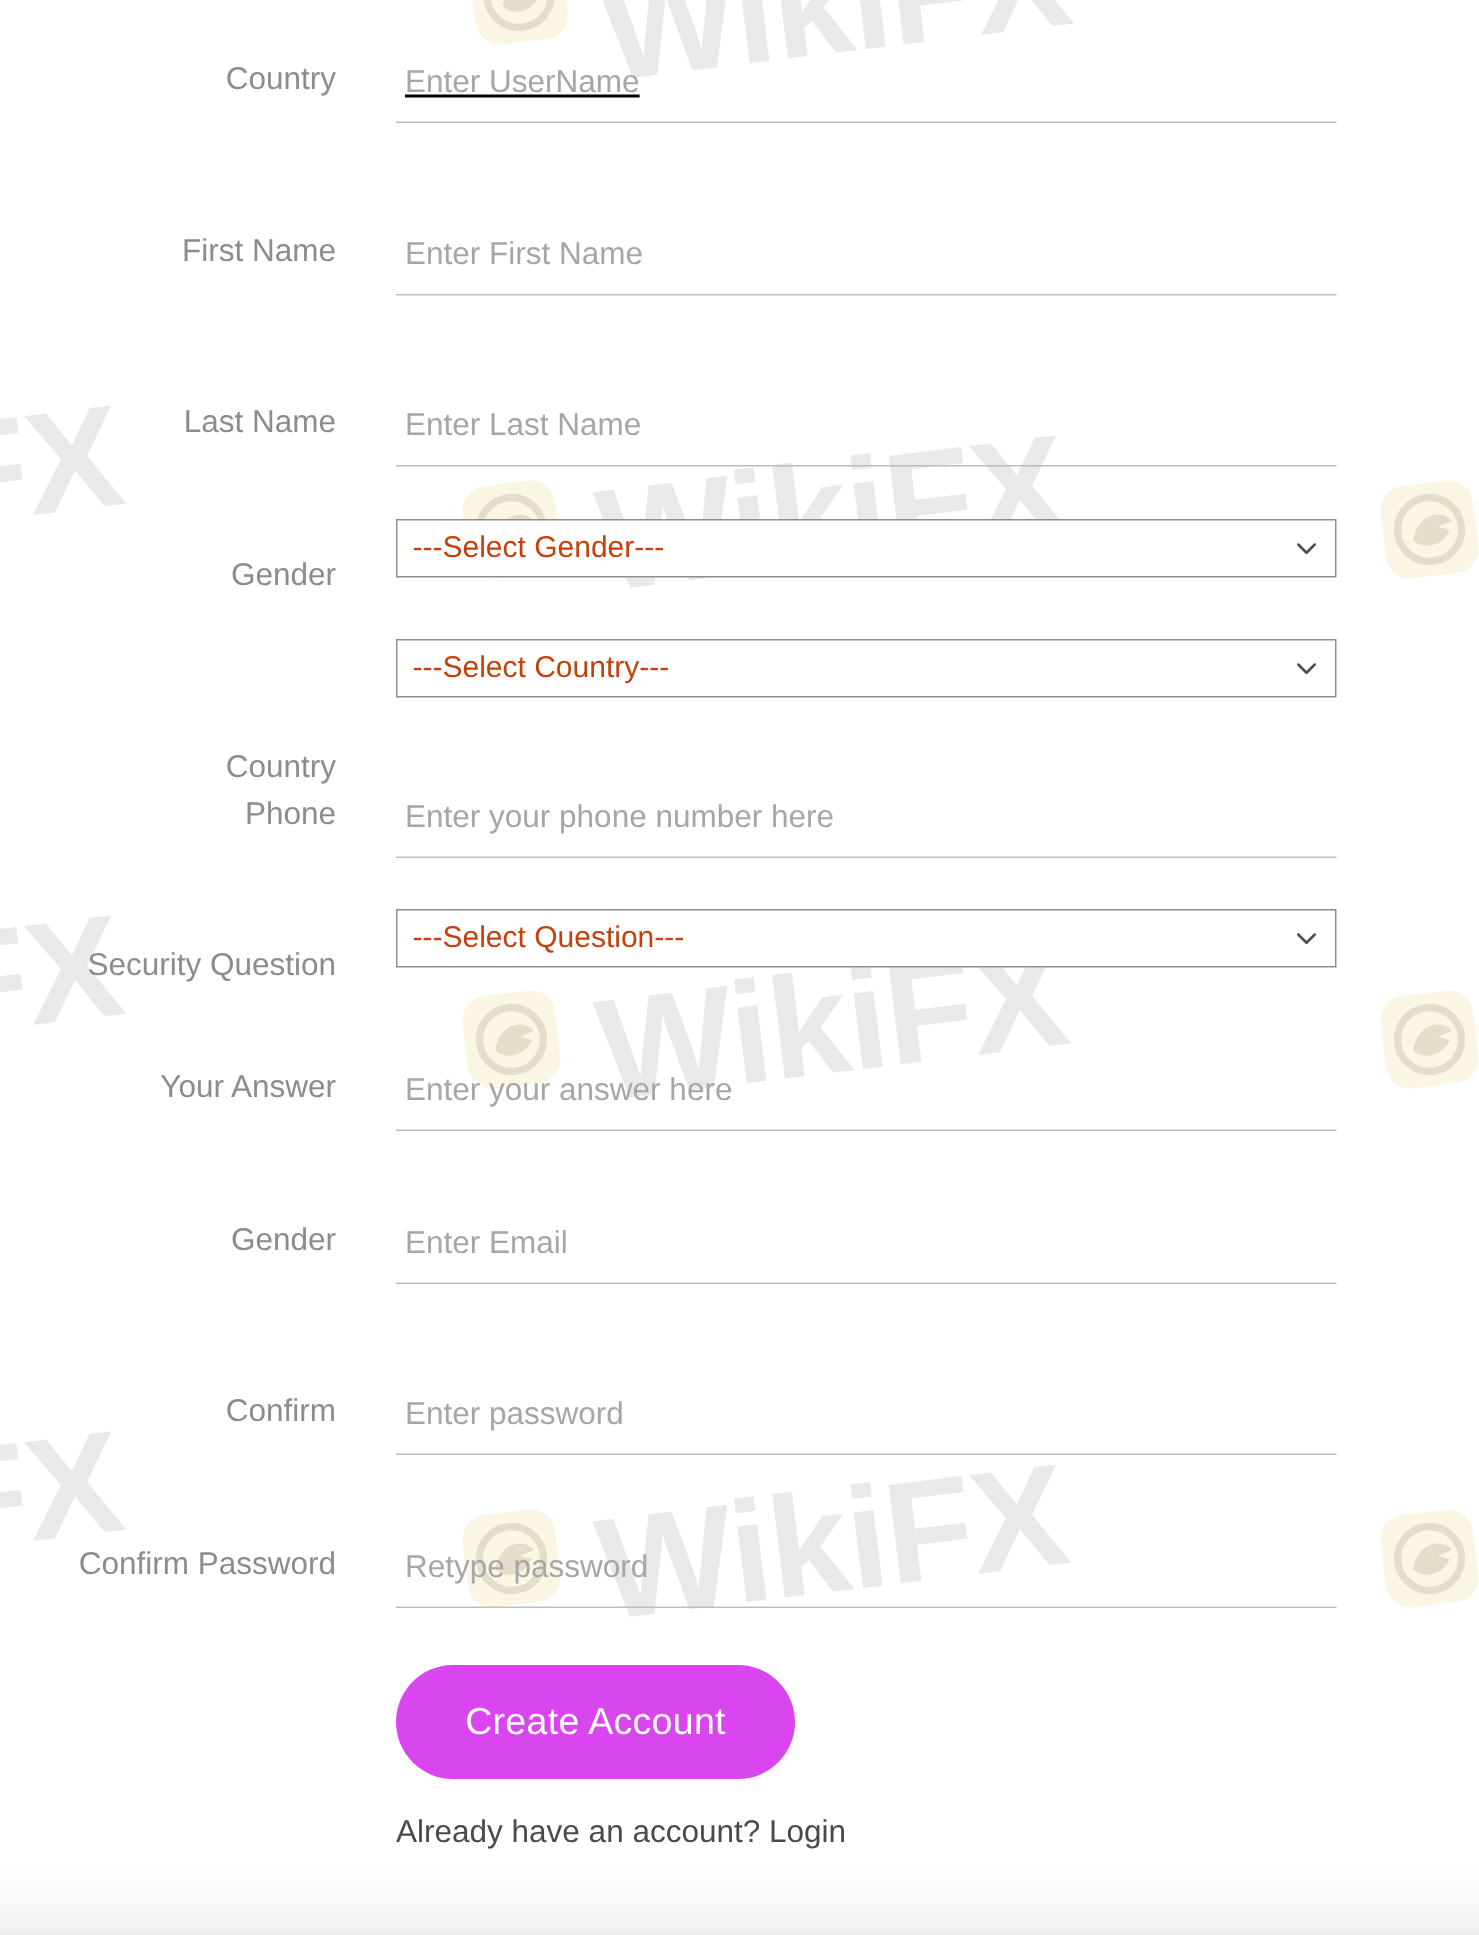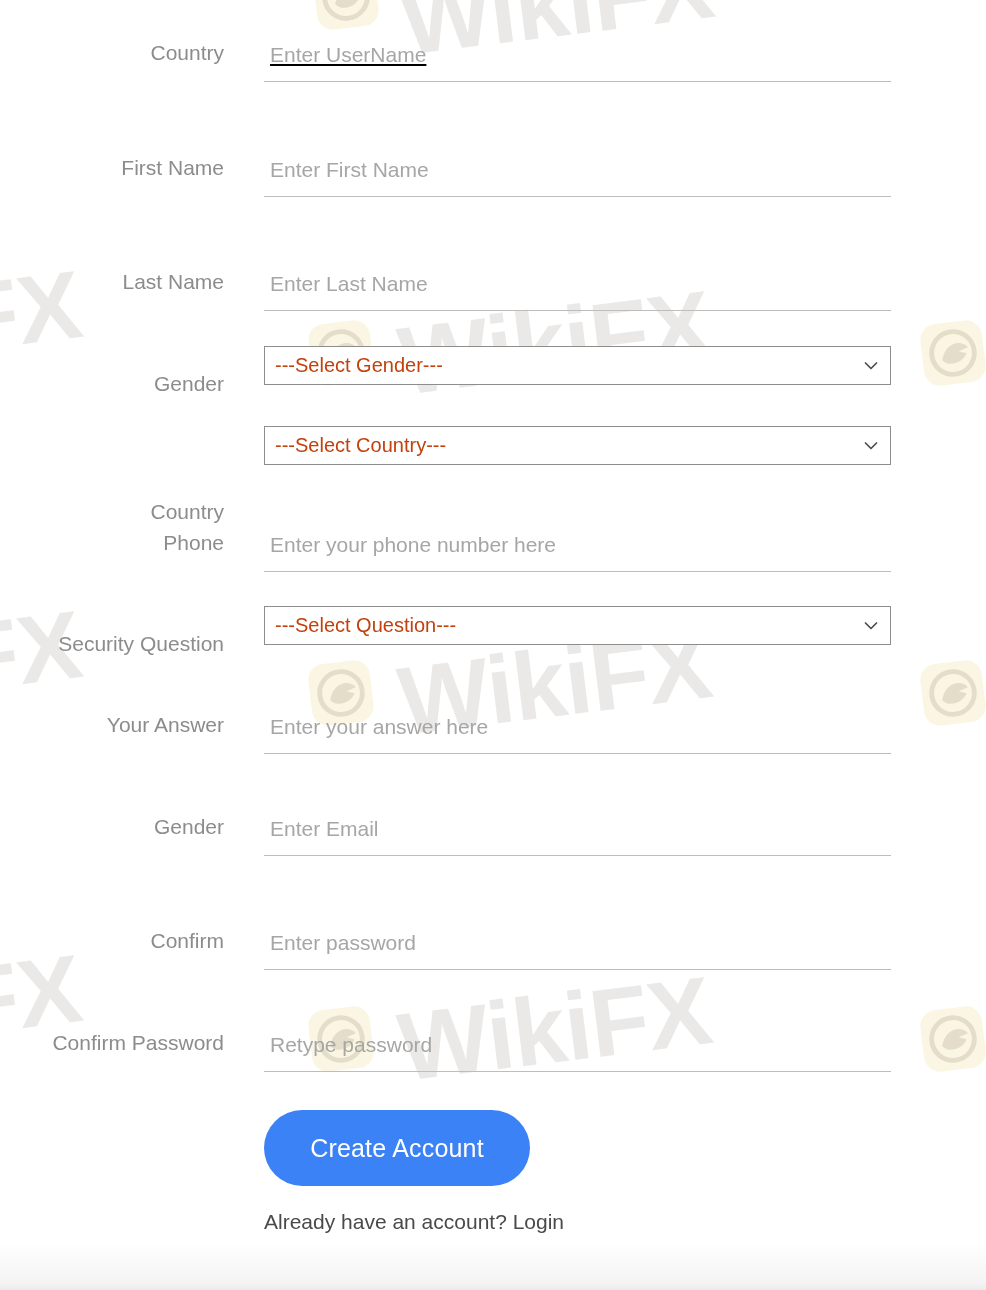--- a/index.html
+++ b/index.html
@@ -134,21 +134,21 @@
     position: absolute;
     left: 264px;
     display: inline-flex;
     align-items: center;
     justify-content: center;
     box-sizing: border-box;
     width: 266px;
     height: 76px;
     border: none;
     border-radius: 38px;
-    background: #3b82f6;
+    background: #d946ef;
     color: #ffffff;
     font-family: "Liberation Sans", sans-serif;
     font-size: 25px;
     letter-spacing: .2px;
     cursor: pointer;
   }
 
   .login-line {
     position: absolute;
     left: 264px;

